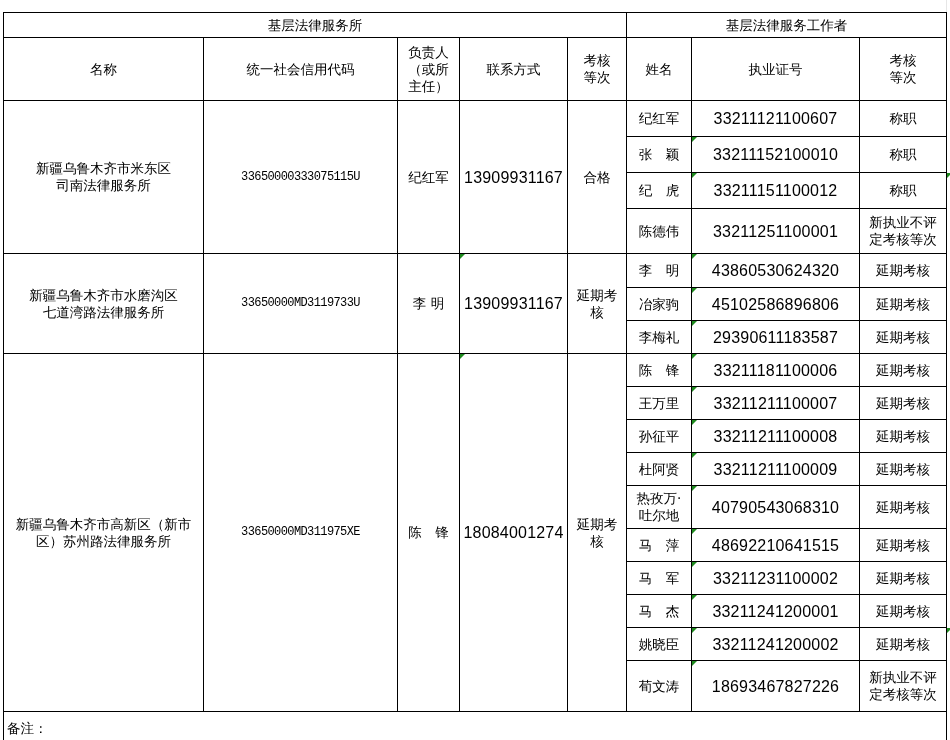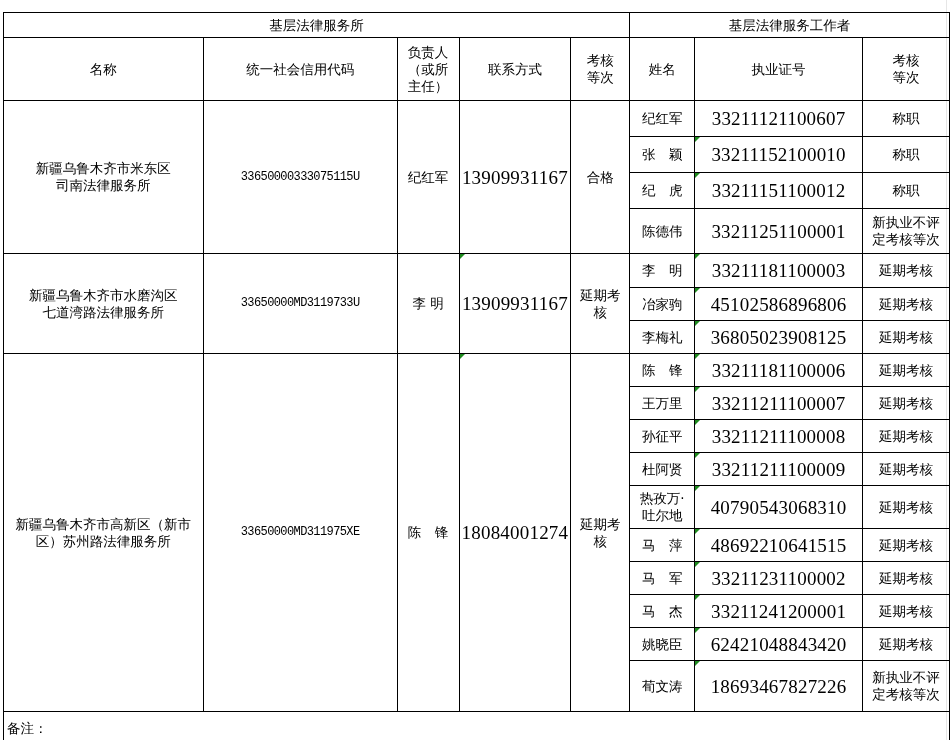--- a/index.html
+++ b/index.html
@@ -3,21 +3,21 @@
 <meta charset="utf-8">
 <style>
   html, body { margin:0; padding:0; background:#ffffff; }
   body { width:950px; height:740px; position:relative; overflow:hidden;
          font-family:"DejaVu Sans","Liberation Sans",sans-serif; color:#000; }
   .sheet { position:absolute; left:3px; top:12px; }
   table { border-collapse:collapse; table-layout:fixed; }
   td { border:1.5px solid #000; text-align:center; vertical-align:middle;
        font-size:13.5px; line-height:17px; padding:0 2px; position:relative;
        white-space:pre-wrap; }
-  .mono { font-family:Liberation Serif, serif; font-size:19px; letter-spacing:0.2px; }
+  .mono { font-family:Liberation Sans, sans-serif; font-size:16px; letter-spacing:0.2px; }
   .code { font-family:"Liberation Mono","DejaVu Sans Mono",monospace; font-size:12px; letter-spacing:-0.6px; }
   .left { text-align:left; padding-left:3px;margin-top:36px; }
   .tri::before { content:""; position:absolute; left:0; top:0; width:0; height:0;
        border-top:5px solid #1e8a1e; border-right:5px solid transparent; }
   .tri-r::after { content:""; position:absolute; right:-6px; top:0; width:0; height:0;
        border-top:5px solid #1e8a1e; border-right:5px solid transparent; }
   .ghost { position:absolute; background:#e6e6e6; }
 </style>
 </head>
 <body>
@@ -86,31 +86,31 @@
 
     <tr style="height:34px">
       <td rowspan="3">新疆乌鲁木齐市水磨沟区
 七道湾路法律服务所</td>
       <td rowspan="3" class="code">33650000MD3119733U</td>
       <td rowspan="3">李 明</td>
       <td rowspan="3" class="mono tri">13909931167</td>
       <td rowspan="3">延期考
 核</td>
       <td>李　明</td>
-      <td class="mono tri">33211181100003</td>
+      <td class="mono tri">43860530624320</td>
       <td>延期考核</td>
     </tr>
     <tr style="height:33px">
       <td>冶家驹</td>
       <td class="mono tri">45102586896806</td>
       <td>延期考核</td>
     </tr>
     <tr style="height:33px">
       <td>李梅礼</td>
-      <td class="mono tri">36805023908125</td>
+      <td class="mono tri">29390611183587</td>
       <td>延期考核</td>
     </tr>
 
     <tr style="height:33px">
       <td rowspan="10">新疆乌鲁木齐市高新区（新市
 区）苏州路法律服务所</td>
       <td rowspan="10" class="code">33650000MD311975XE</td>
       <td rowspan="10">陈　锋</td>
       <td rowspan="10" class="mono tri">18084001274</td>
       <td rowspan="10">延期考
@@ -150,21 +150,21 @@
       <td class="mono tri">33211231100002</td>
       <td>延期考核</td>
     </tr>
     <tr style="height:33px">
       <td>马　杰</td>
       <td class="mono tri">33211241200001</td>
       <td>延期考核</td>
     </tr>
     <tr style="height:33px">
       <td>姚晓臣</td>
-      <td class="mono tri">62421048843420</td>
+      <td class="mono tri">33211241200002</td>
       <td class="tri-r">延期考核</td>
     </tr>
     <tr style="height:51px">
       <td>荀文涛</td>
       <td class="mono tri">18693467827226</td>
       <td>新执业不评
 定考核等次</td>
     </tr>
 
     <tr style="height:34px">

